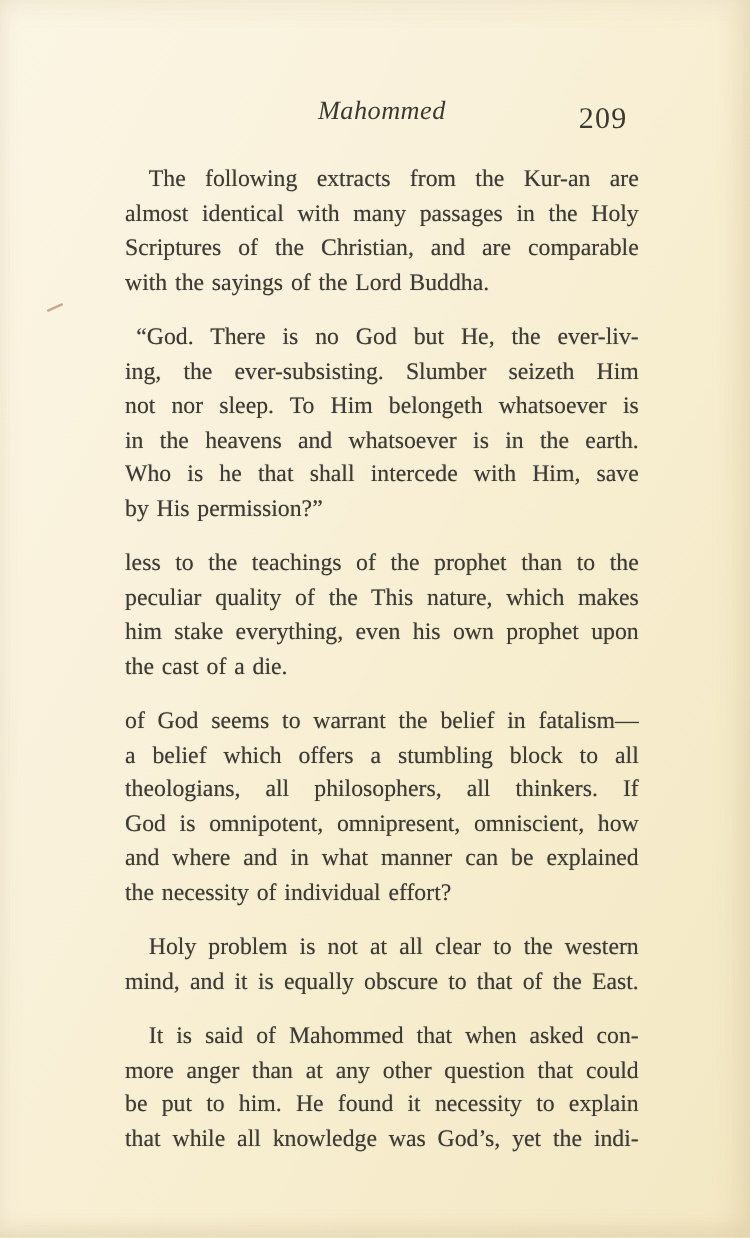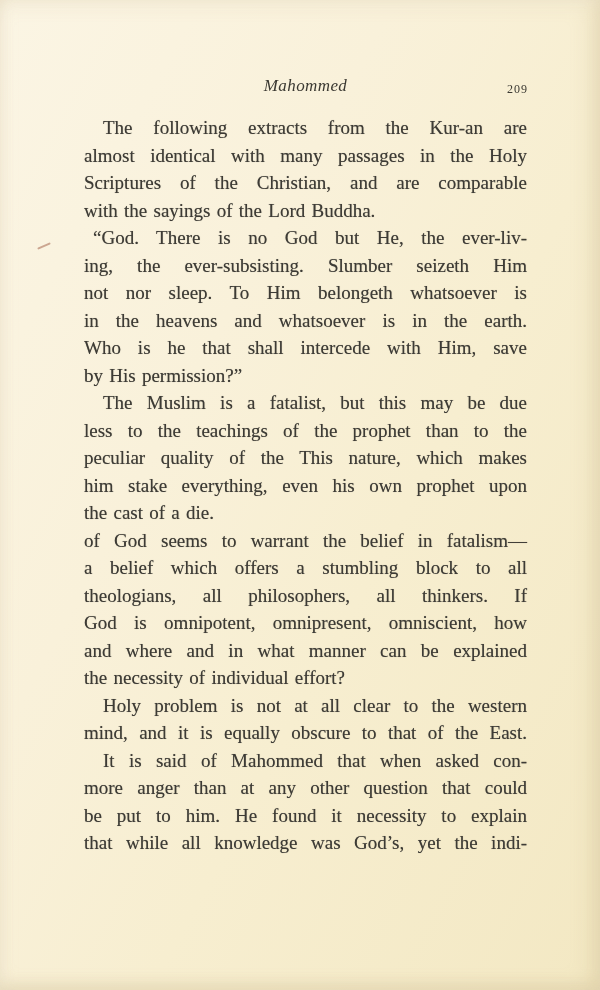--- a/index.html
+++ b/index.html
@@ -21,42 +21,42 @@
                 inset 0 -5px 14px rgba(185,163,110,0.18),
                 inset 3px 3px 14px rgba(255,252,240,0.5);
   }
   .head-title {
     position: absolute;
     top: 76px;
     left: 84px;
     width: 443px;
     text-align: center;
     font-style: italic;
-    font-size: 17px;
+    font-size: 21px;
     letter-spacing: 0.4px;
     color: #3b3932;
   }
   .page-num {
     position: absolute;
     top: 82px;
-    right: 72px;
-    font-size: 12px;
+    right: 98px;
+    font-size: 24px;
     letter-spacing: 1px;
     color: #3b3932;
   }
   .text-block {
     position: absolute;
     top: 114px;
     left: 84px;
     width: 443px;
     font-size: 19px;
     line-height: 27.5px;
     text-shadow: 0 0 0.7px rgba(61,59,53,0.55);
   }
-  .para { margin: 0; }
+  .para { margin: 16px; }
   .line {
     text-align: justify;
     text-align-last: justify;
   }
   .line.first { text-indent: 19px; }
   .line.first.q { text-indent: 9px; }
   .line.last {
     text-align-last: left;
     word-spacing: 1.5px;
   }
@@ -93,21 +93,20 @@
     <div class="para">
       <div class="line first q">“God.  There is no God but He, the ever-liv-</div>
       <div class="line">ing, the ever-subsisting.  Slumber seizeth Him</div>
       <div class="line">not nor sleep.  To Him belongeth whatsoever is</div>
       <div class="line">in the heavens and whatsoever is in the earth.</div>
       <div class="line">Who is he that shall intercede with Him, save</div>
       <div class="line last">by His permission?”</div>
     </div>
 
     <div class="para">
-      <div class="line first">The Muslim is a fatalist, but this may be due</div>
       <div class="line">less to the teachings of the prophet than to the</div>
       <div class="line">peculiar quality of the This nature, which makes</div>
       <div class="line">him stake everything, even his own prophet upon</div>
       <div class="line last">the cast of a die.</div>
     </div>
 
     <div class="para">
       <div class="line">of God seems to warrant the belief in fatalism—</div>
       <div class="line">a belief which offers a stumbling block to all</div>
       <div class="line">theologians, all philosophers, all thinkers.  If</div>

